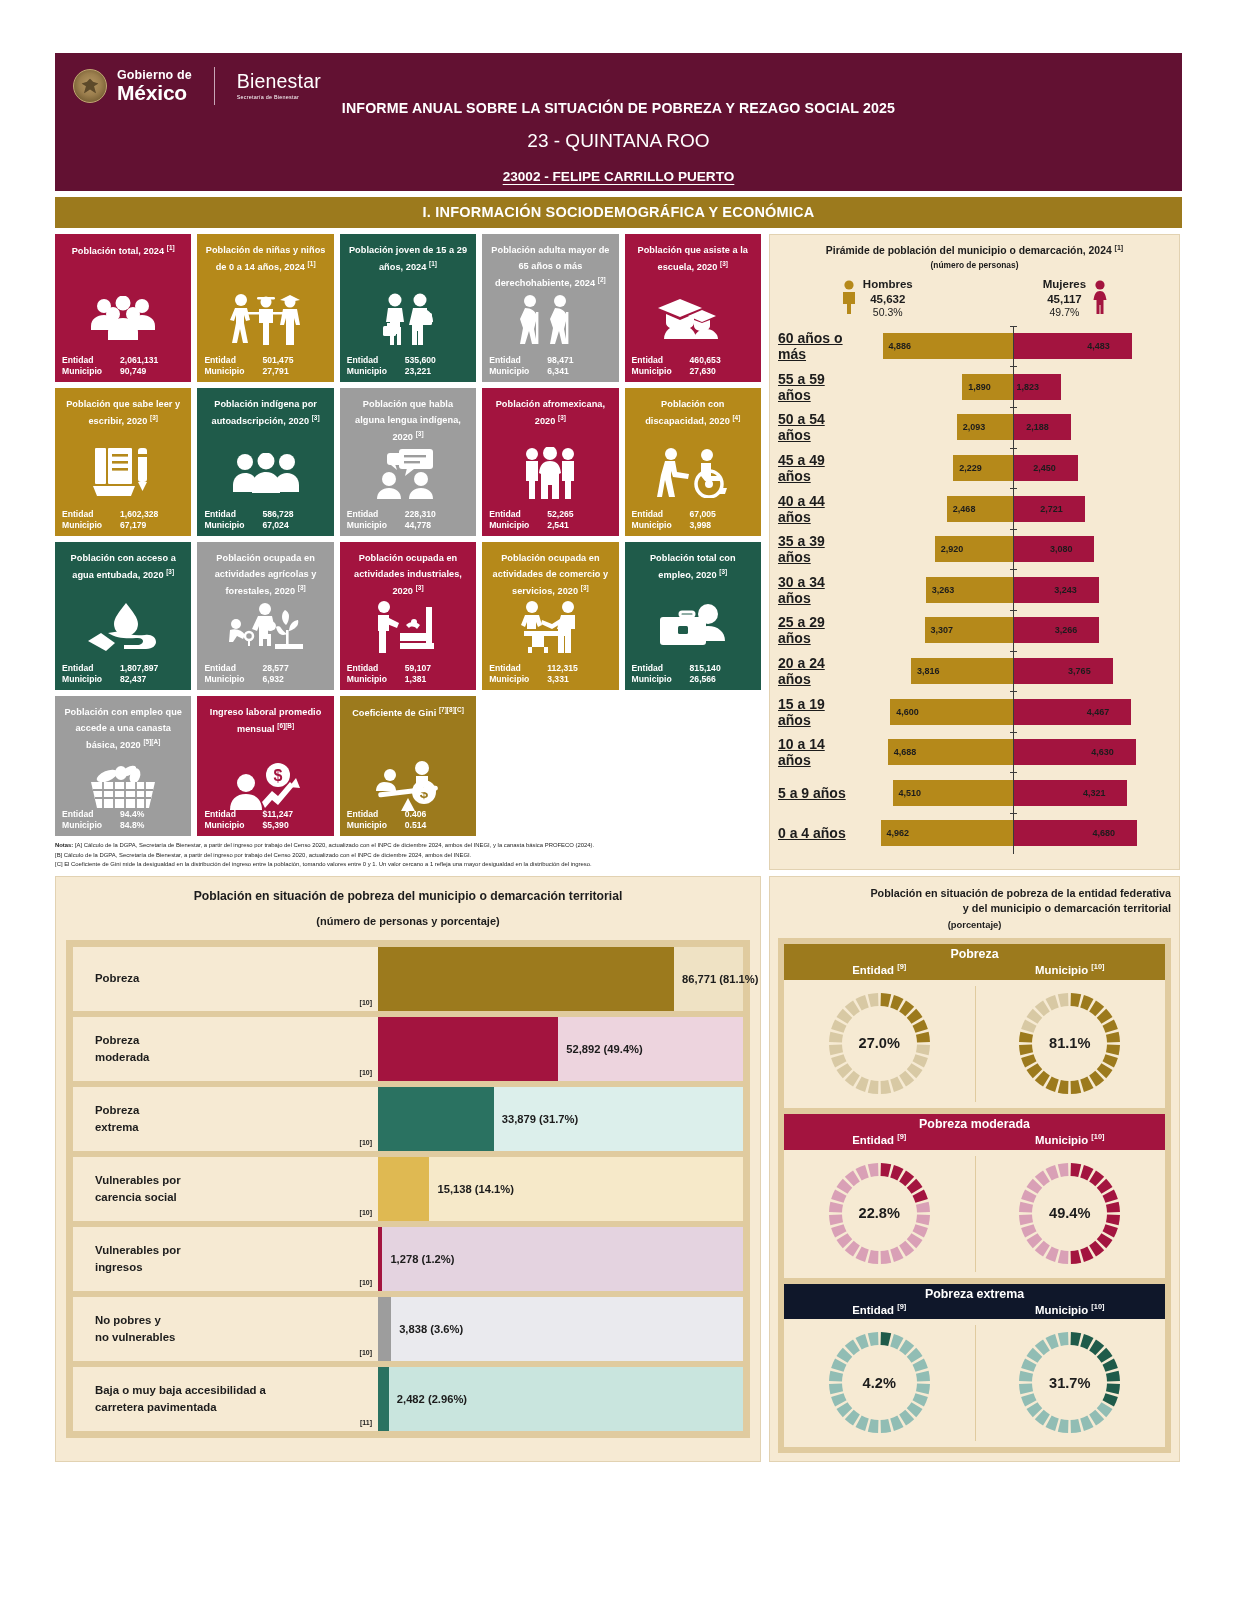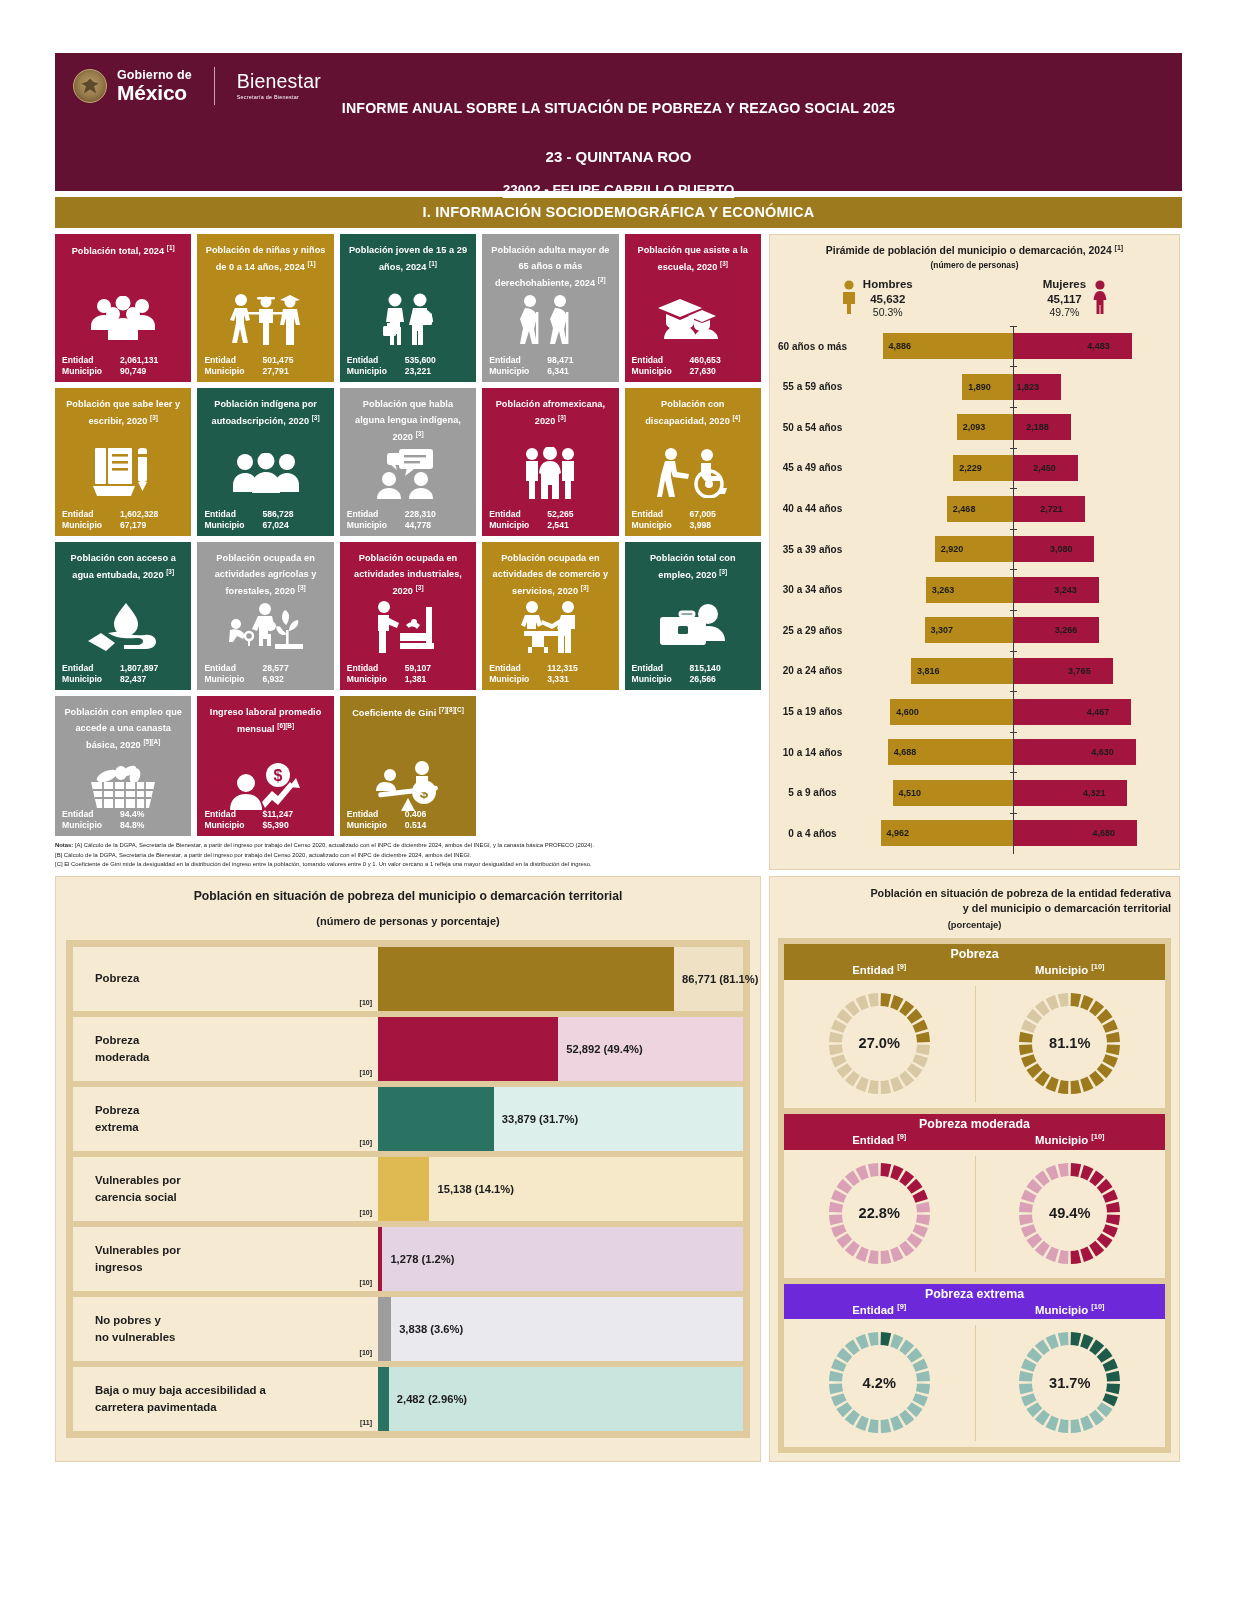--- a/index.html
+++ b/index.html
@@ -30,21 +30,21 @@
     clip-path: polygon(50% 0%, 68% 22%, 100% 34%, 74% 52%, 86% 100%, 50% 74%, 14% 100%, 26% 52%, 0% 34%, 32% 22%);
   }
   .brandtext { line-height:1; }
   .brand-gob { font-size:12.5px; font-weight:bold; letter-spacing:.1px; }
   .brand-mex { font-size:21px; font-weight:bold; letter-spacing:-.2px; margin-top:1px;}
   .vdiv { width:1px; height:38px; background:#c8a6b7; margin:0 12px; }
   .brand-bien { font-size:19.5px; font-weight:normal; letter-spacing:.2px; }
   .brand-sec { font-size:5.4px; letter-spacing:.25px; margin-top:3px; }
   .htitles { position:absolute; left:0; right:0; top:47px; text-align:center; }
   .htitle1 { font-size:14.2px; font-weight:bold; letter-spacing:.15px; }
-  .htitle2 { font-size:15px; font-weight:bold; margin-top:32px; }
+  .htitle2 { font-size:19px; font-weight:normal; margin-top:14px; }
   .htitle3 { font-size:13.6px; font-weight:bold; margin-top:17px; text-decoration:underline; text-underline-offset:3px;}
 
   
   .banner {
     background:#9c7a1d; color:#fff; text-align:center;
     font-size:14.5px; font-weight:bold; letter-spacing:.2px;
     padding:7px 0 8px 0; margin-top:6px;
   }
   .banner.two { margin-top:0; }
 
@@ -87,21 +87,21 @@
   .pyrLegend { display:flex; align-items:flex-start; justify-content:center; gap:6px; margin-top:7px; }
   .plSide { display:flex; align-items:flex-start; gap:6px; }
   .plBox { text-align:center; line-height:1.28; }
   .plName { font-size:11.5px; font-weight:bold; }
   .plNum { font-size:11.5px; font-weight:bold; }
   .plPct { font-size:10.5px; }
   .figM, .figF { width:16px; flex:none; margin-top:3px; }
 
   .pyrRows { margin-top:6px; }
   .pyrRow { display:flex; align-items:center; height:40.6px; }
-  .pyrLabel { width:76px; text-align:center; font-size:10px; font-weight:bold; padding-right:7px; }
+  .pyrLabel { width:76px; text-align:left; font-size:14px; font-weight:bold; padding-right:7px;text-decoration:underline; }
   .pyrBars { flex:1; display:flex; align-items:center; position:relative; height:100%; }
   .halfL, .halfR { width:50%; height:100%; display:flex; align-items:center; }
   .halfL { justify-content:flex-end; }
   .halfR { justify-content:flex-start; }
   .barM { background:#b5891a; height:26px; display:flex; align-items:center; justify-content:flex-start;
           padding-left:6px; font-size:9px; font-weight:bold; color:#1c1c1c; }
   .barF { background:#a3143f; height:26px; display:flex; align-items:center; justify-content:flex-end;
           padding-right:22px; font-size:9px; font-weight:bold; color:#1c1c1c; }
   .axis { position:absolute; left:50%; top:0; bottom:0; width:1px; background:#3a3a3a; }
   .tick { position:absolute; left:50%; width:7px; height:1px; background:#3a3a3a; transform:translateX(-3px); }
@@ -1080,21 +1080,21 @@
                     <path d="M21.802080704376635 19.807979115965722 A50.5 50.5 0 0 1 30.038711748511023 13.487789825776083 L36.85052852612205 24.56023996963571 A37.5 37.5 0 0 0 30.734218344834133 29.253449838588406 Z" fill="#d9a0b6"></path>
                     <path d="M32.48097744195108 12.077747070235873 A50.5 50.5 0 0 1 42.07273744604884 8.104709989510773 L45.78668622231349 20.562903457557503 A37.5 37.5 0 0 0 38.664092159864666 23.513178517501885 Z" fill="#d9a0b6"></path>
                     <path d="M44.796730873545066 7.374818150425469 A50.5 50.5 0 0 1 55.08995724445976 6.019689190462103 L55.45293854786616 19.014620685986714 A37.5 37.5 0 0 0 47.80945361896911 20.020904567147625 Z" fill="#d9a0b6"></path>
                   </svg>
                   <div class="donutPct">49.4%</div>
                 </div>
               </div>
             </div>
           </div>
           <div class="dGroup">
-            <div class="dHead" style="background:#6d28d9">
+            <div class="dHead" style="background:#0f172a">
               <div class="dHeadTitle">Pobreza extrema</div>
               <div class="dHeadCols">
                 <div class="dHeadCol">Entidad <sup>[9]</sup></div>
                 <div class="dHeadCol">Municipio <sup>[10]</sup></div>
               </div>
             </div>
             <div class="dBody">
               <div class="dCell">
                 <div class="donut">
                   <svg width="113" height="113" viewBox="0 0 113 113">

